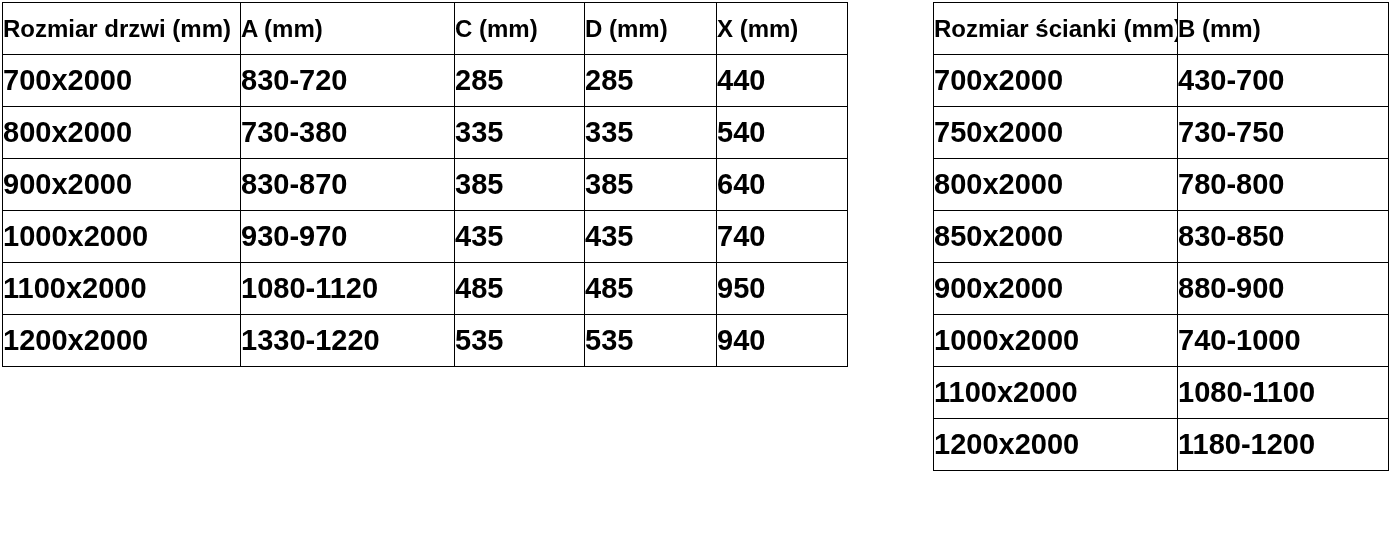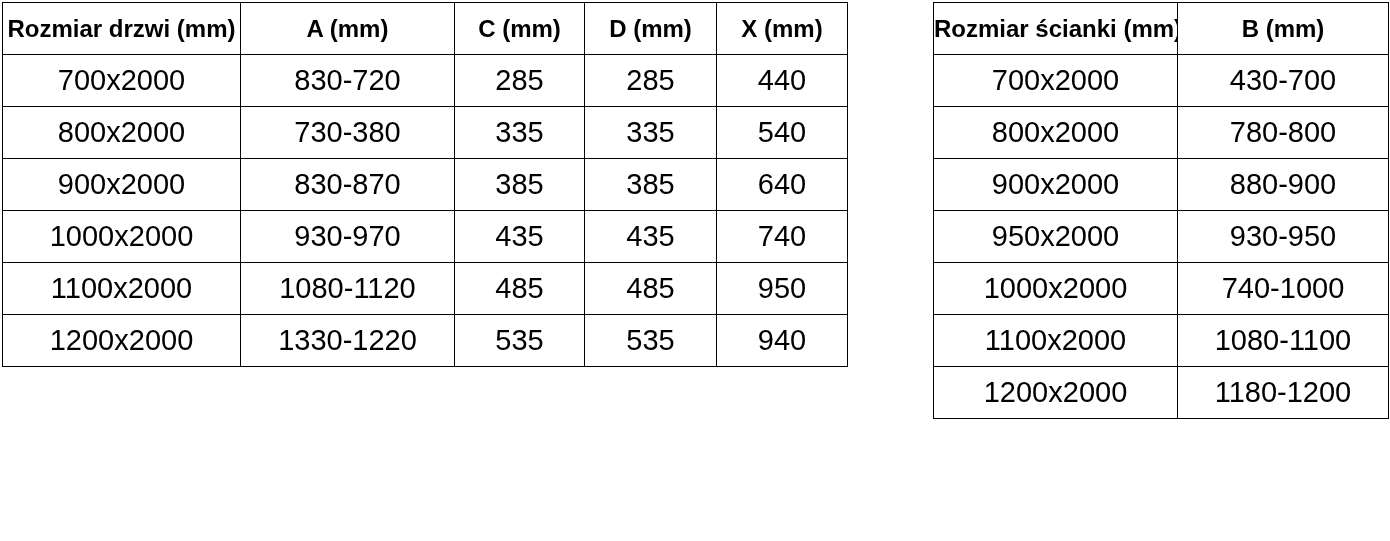--- a/index.html
+++ b/index.html
@@ -18,34 +18,34 @@
   }
   table.dim-table {
     position: absolute;
     border-collapse: collapse;
     table-layout: fixed;
     background: #ffffff;
   }
   table.dim-table th,
   table.dim-table td {
     border: 1.5px solid #000000;
-    text-align: center;
+    text-align: left;
     vertical-align: middle;
     padding: 0;
     white-space: nowrap;
     overflow: hidden;
   }
   table.dim-table th {
     font-size: 24px;
     font-weight: bold;
     height: 51px;
   }
   table.dim-table td {
     font-size: 29px;
-    font-weight: normal;
+    font-weight: bold;
     height: 51px;
     margin-left: 25px;
   }
   #door-table  { left: 2px;   top: 2px; width: 845px; }
   #wall-table  { left: 933px; top: 2px; width: 455px; }
 </style>
 </head>
 <body>
 
 <div class="canvas">
@@ -123,30 +123,34 @@
         <th>Rozmiar ścianki (mm)</th>
         <th>B (mm)</th>
       </tr>
     </thead>
     <tbody>
         <tr>
           <td>700x2000</td>
           <td>430-700</td>
         </tr>
         <tr>
+          <td>750x2000</td>
+          <td>730-750</td>
+        </tr>
+        <tr>
           <td>800x2000</td>
           <td>780-800</td>
         </tr>
         <tr>
+          <td>850x2000</td>
+          <td>830-850</td>
+        </tr>
+        <tr>
           <td>900x2000</td>
           <td>880-900</td>
-        </tr>
-        <tr>
-          <td>950x2000</td>
-          <td>930-950</td>
         </tr>
         <tr>
           <td>1000x2000</td>
           <td>740-1000</td>
         </tr>
         <tr>
           <td>1100x2000</td>
           <td>1080-1100</td>
         </tr>
         <tr>

